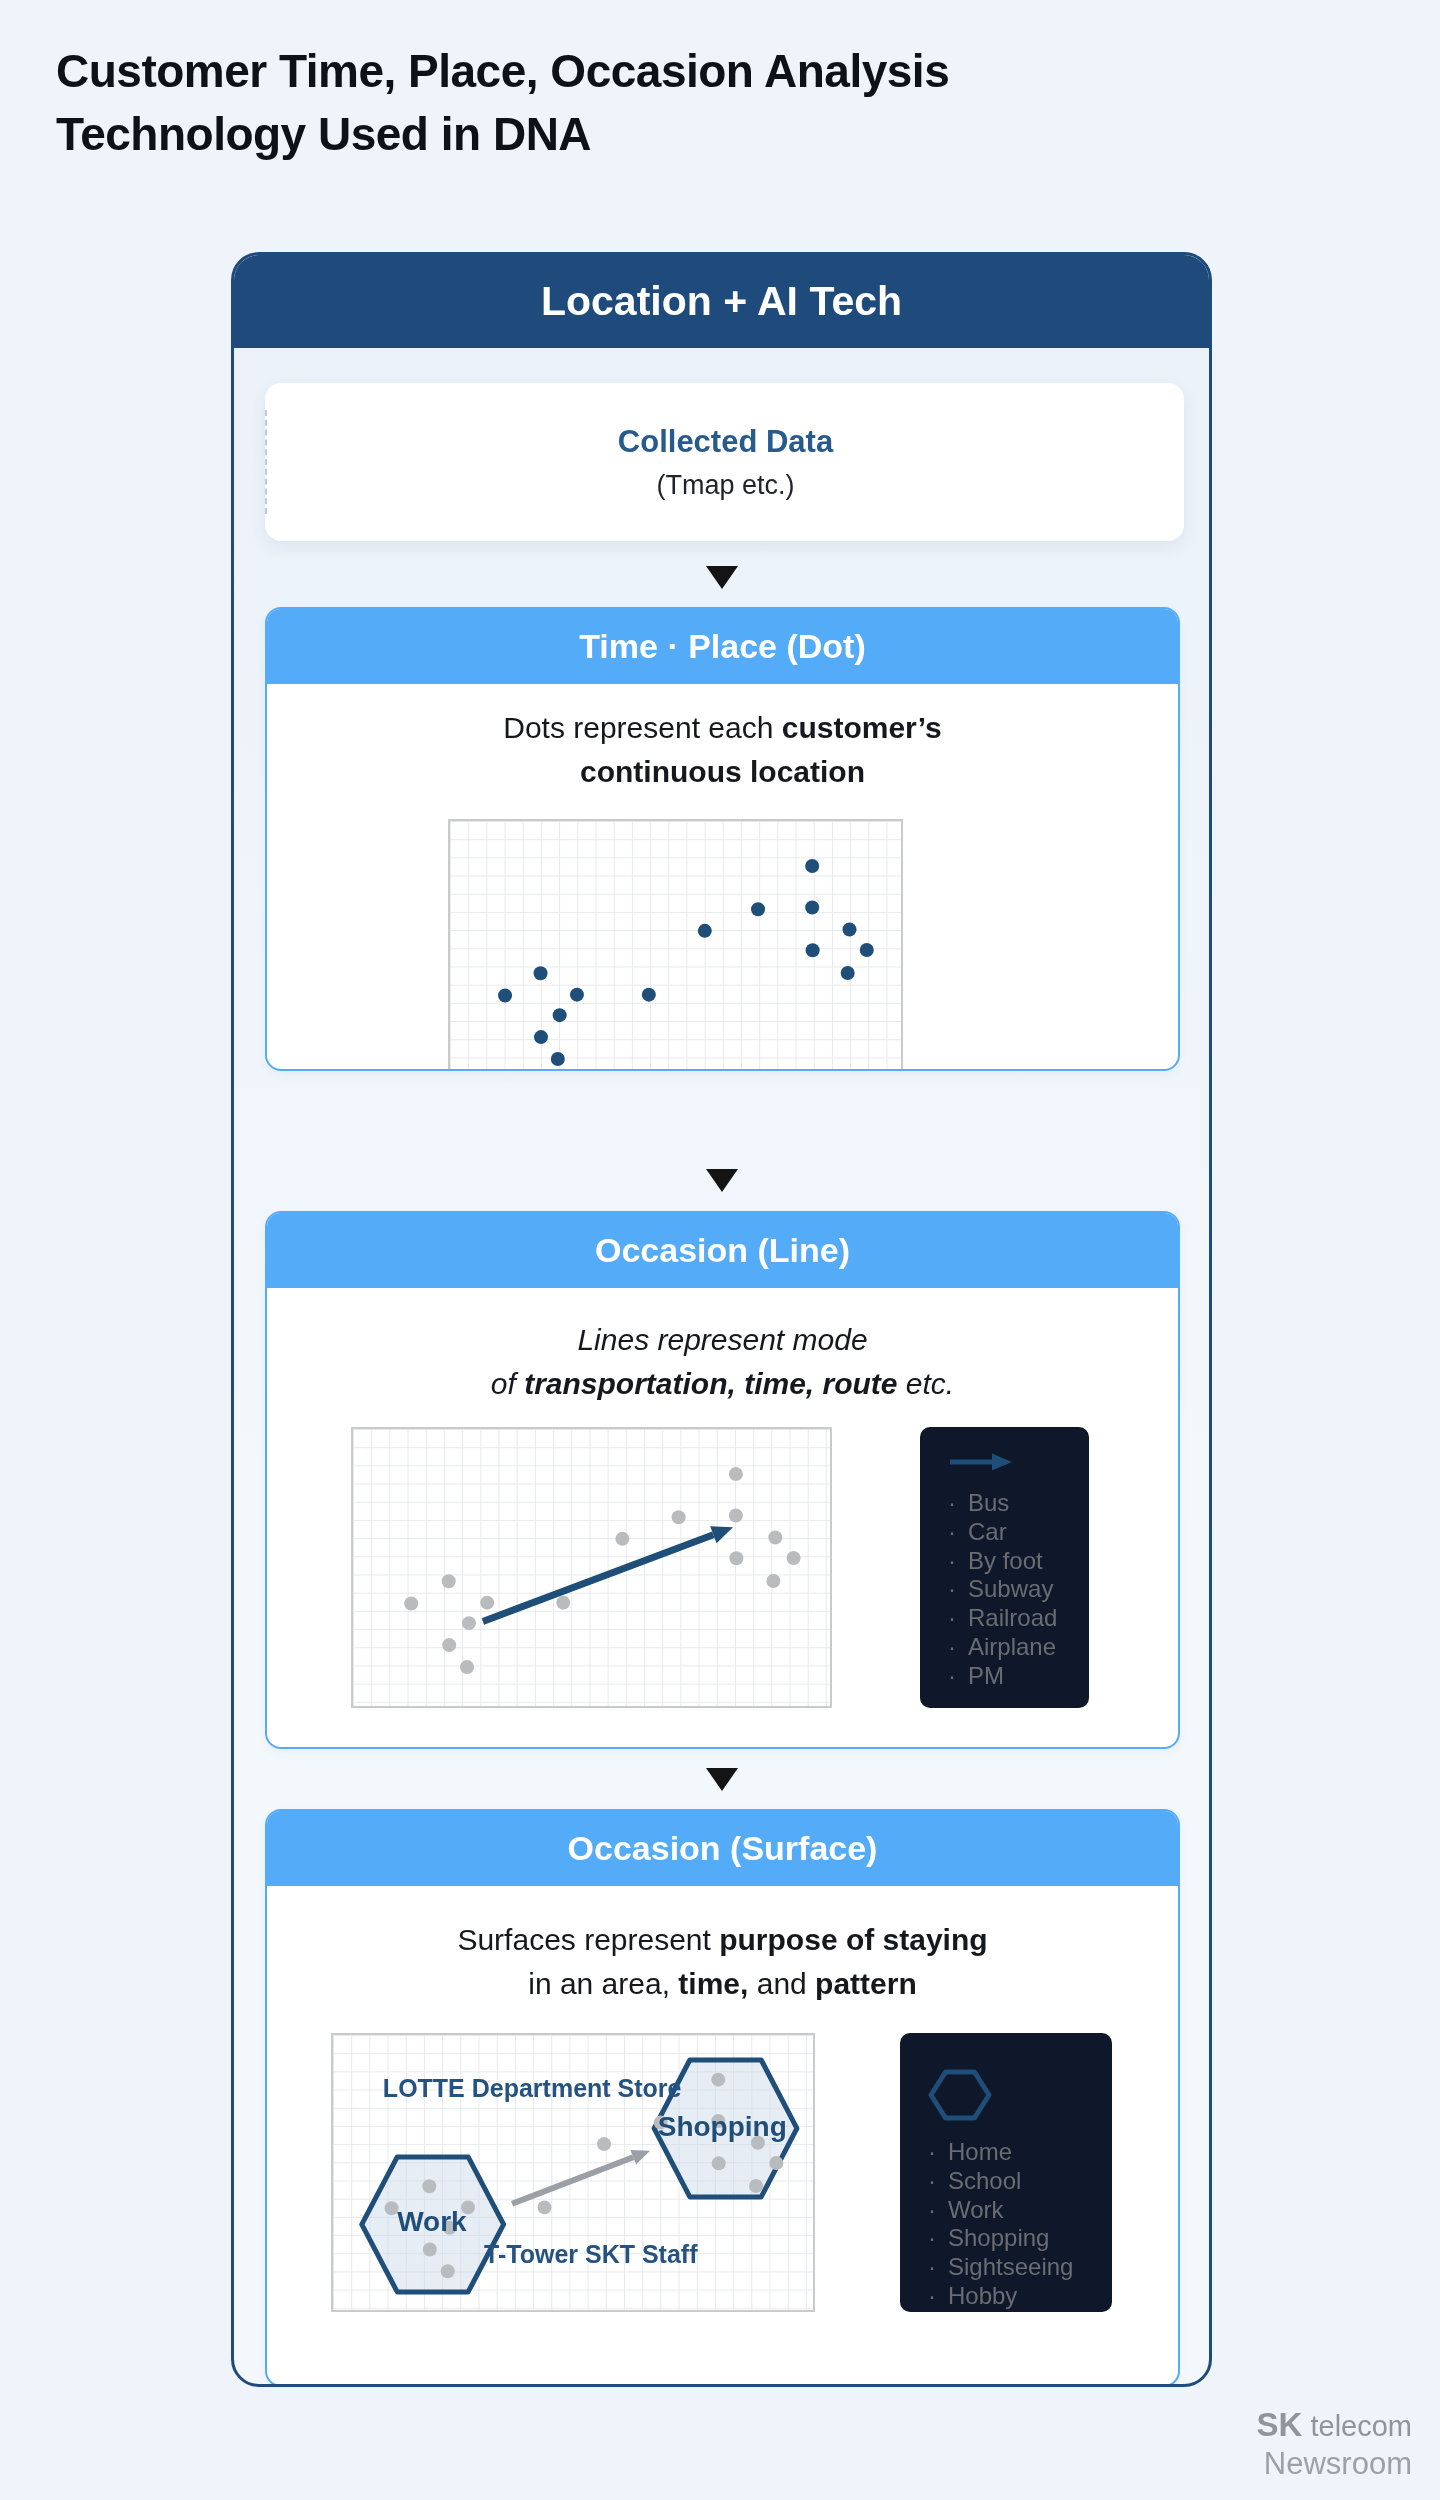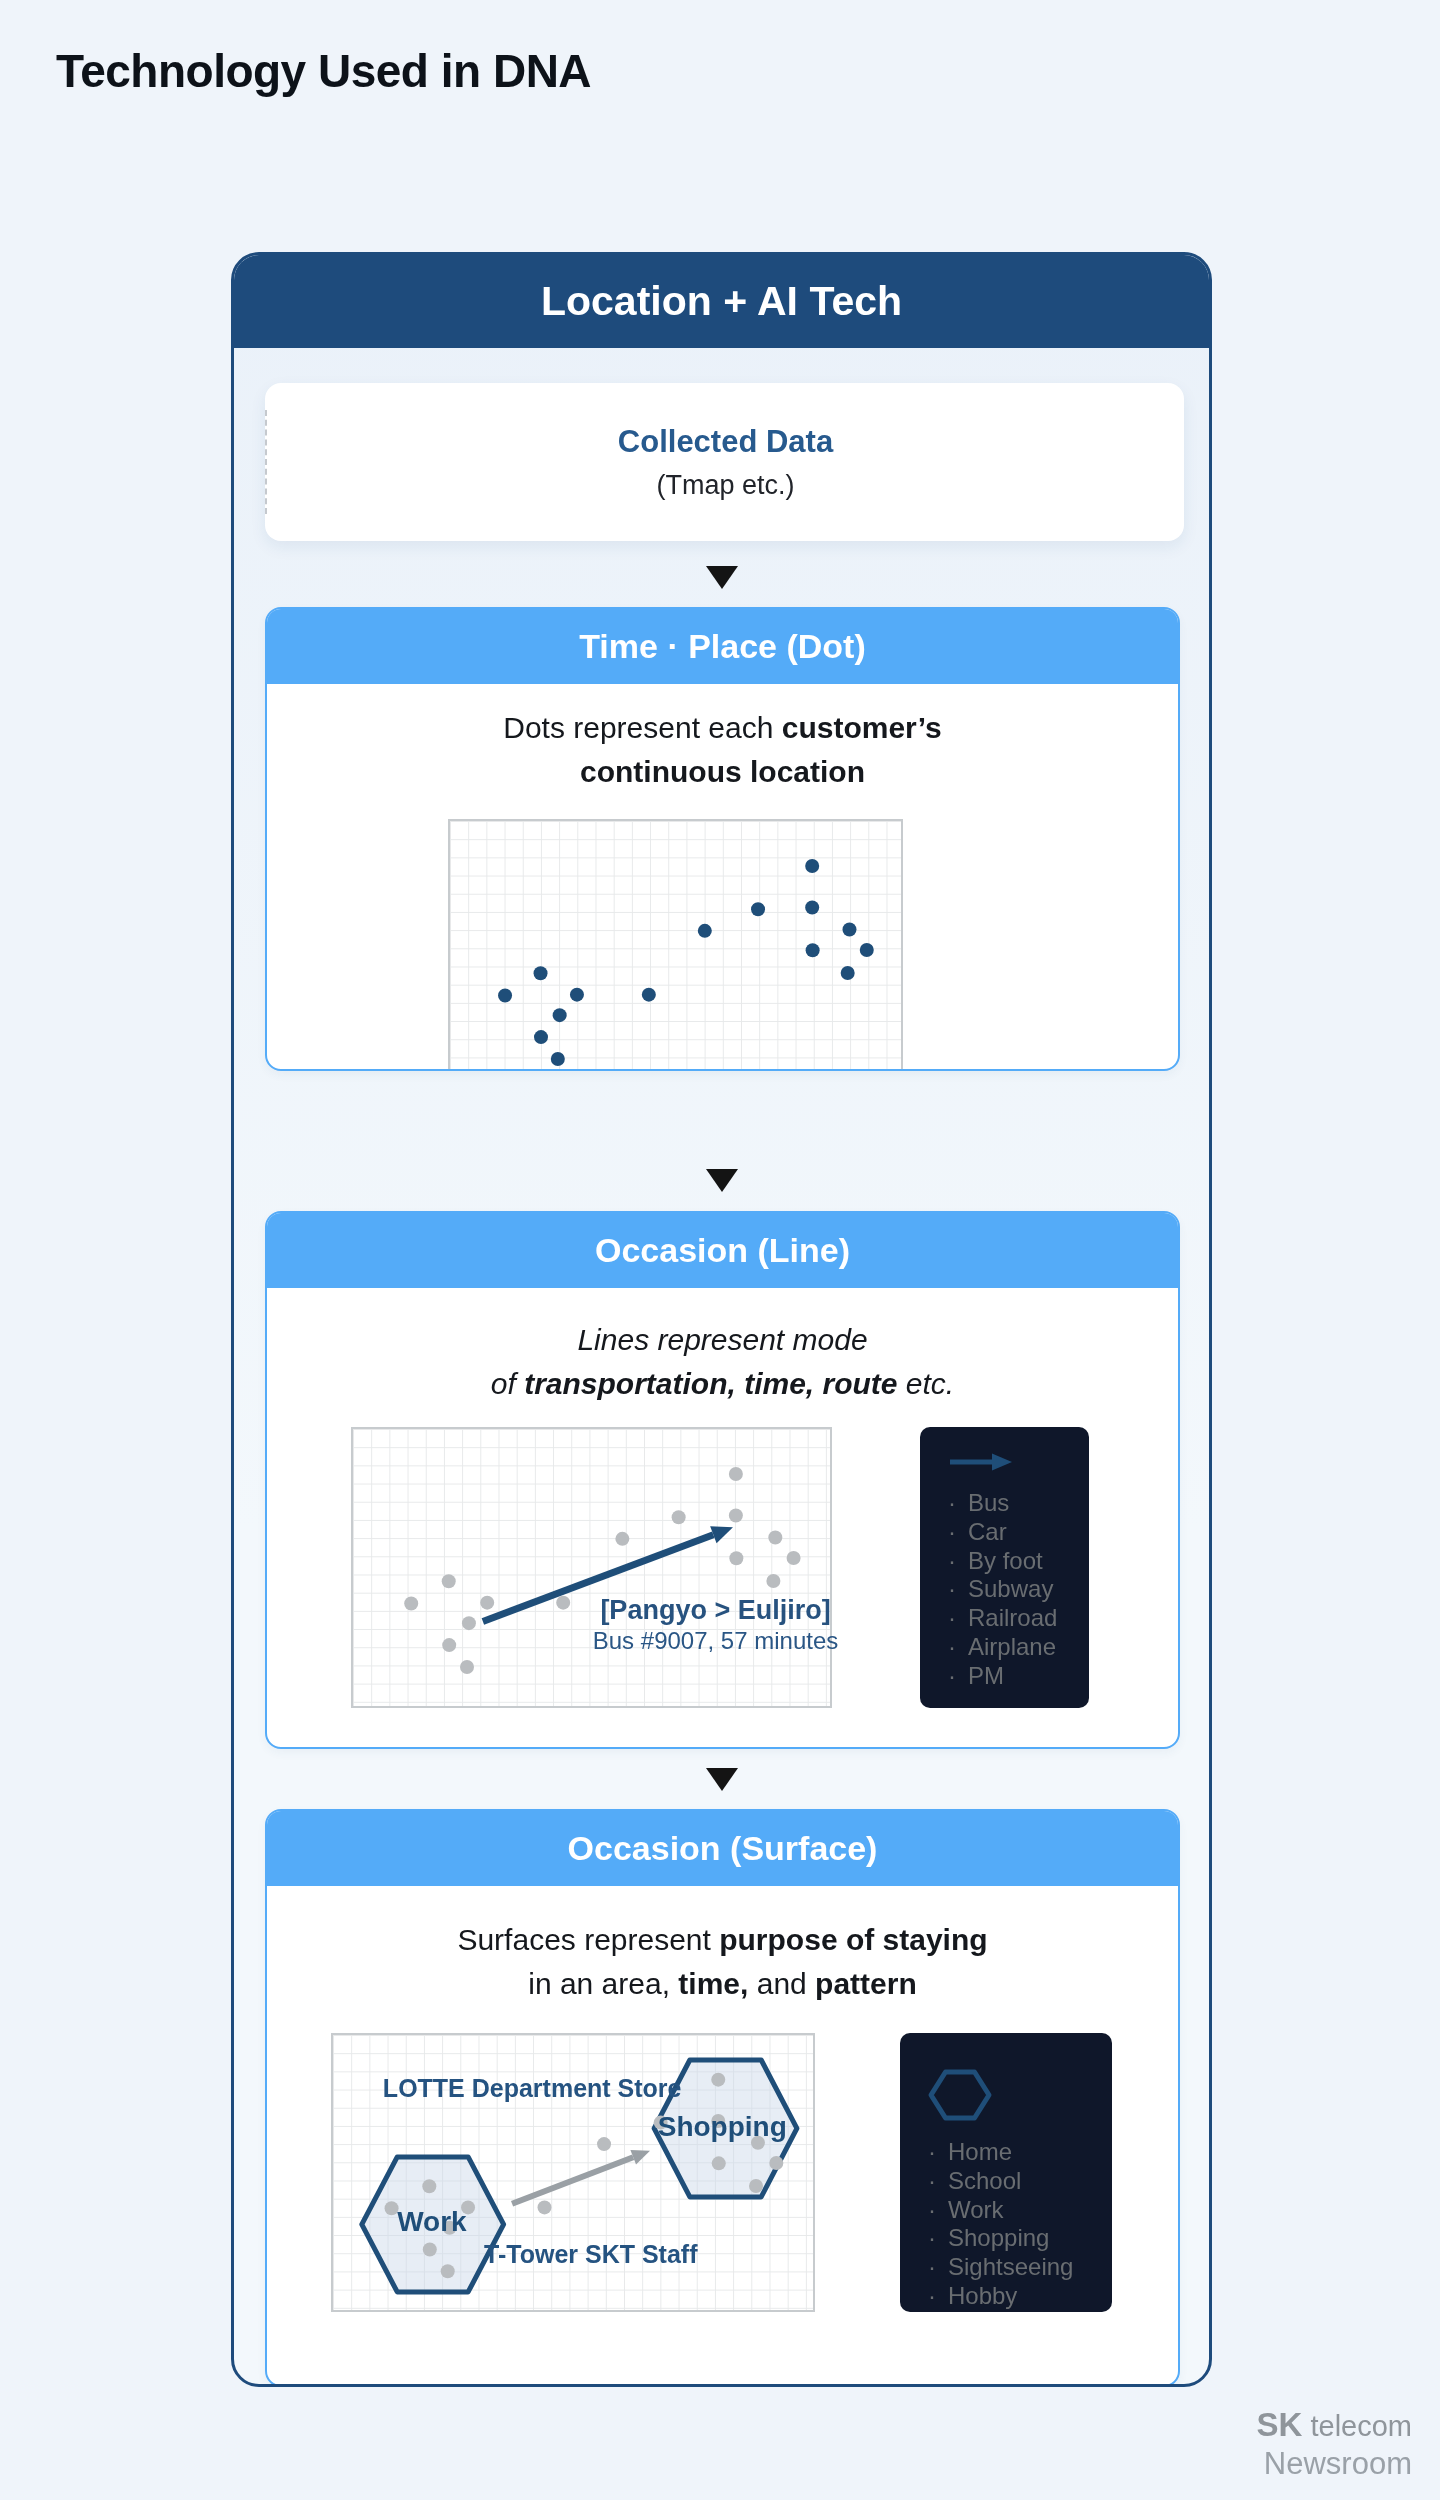--- a/index.html
+++ b/index.html
@@ -56,20 +56,21 @@
   .brand-bold{font-size:33px;font-weight:700;color:#8f959b;}
   .brand-rest{font-size:29px;font-weight:400;color:#8f959b;margin-left:8px;}
   .newsroom{font-size:31px;color:#9aa1a8;line-height:34px;}
 </style>
 </head>
 <body>
 
 <div class="page">
 
   <div class="page-title">
+    <div>Customer Time, Place, Occasion Analysis</div>
     <div>Technology Used in DNA</div>
   </div>
 
   <div class="container">
     <div class="container-header">Location + AI Tech</div>
 
     <div class="infra-box">
       <div class="infra-sep"></div>
       <div class="infra-col">
         <div class="infra-title">Collected Data</div>
@@ -121,24 +122,20 @@
             <circle cx="325.637" cy="88.234" r="7" fill="#b9bcbf"></circle>
             <circle cx="382.876" cy="44.96" r="7" fill="#b9bcbf"></circle>
             <circle cx="382.876" cy="86.54800000000002" r="7" fill="#b9bcbf"></circle>
             <circle cx="383.357" cy="129.26" r="7" fill="#b9bcbf"></circle>
             <circle cx="422.318" cy="108.46600000000001" r="7" fill="#b9bcbf"></circle>
             <circle cx="440.596" cy="128.97899999999998" r="7" fill="#b9bcbf"></circle>
             <circle cx="420.394" cy="152.02100000000002" r="7" fill="#b9bcbf"></circle>
             <line x1="129.87" y1="192.485" x2="360.33588481849375" y2="105.74700996566084" stroke="#1f4e79" stroke-width="7"></line>
             <polygon points="379.99,98.35 357.13051383337404,97.23022672034146 363.54125580361347,114.26379321098021" fill="#1f4e79"></polygon>
           </svg>
-        <div class="route-label">
-          <div class="l1">[Pangyo &gt; Euljiro]</div>
-          <div class="l2">Bus #9007, 57 minutes</div>
-        </div>
       </div>
       <div class="legend" style="left:653px;top:214px;width:169px;height:281px;">
         <svg class="legend-icon" width="66" height="22" viewBox="0 0 66 22">
           <line x1="2" y1="11" x2="46" y2="11" stroke="#1f4e79" stroke-width="5"></line>
           <polygon points="64,11 44,2.5 44,19.5" fill="#1f4e79"></polygon>
         </svg>
         <div>
             <div class="legend-item">· Bus</div>
             <div class="legend-item">· Car</div>
             <div class="legend-item">· By foot</div>

